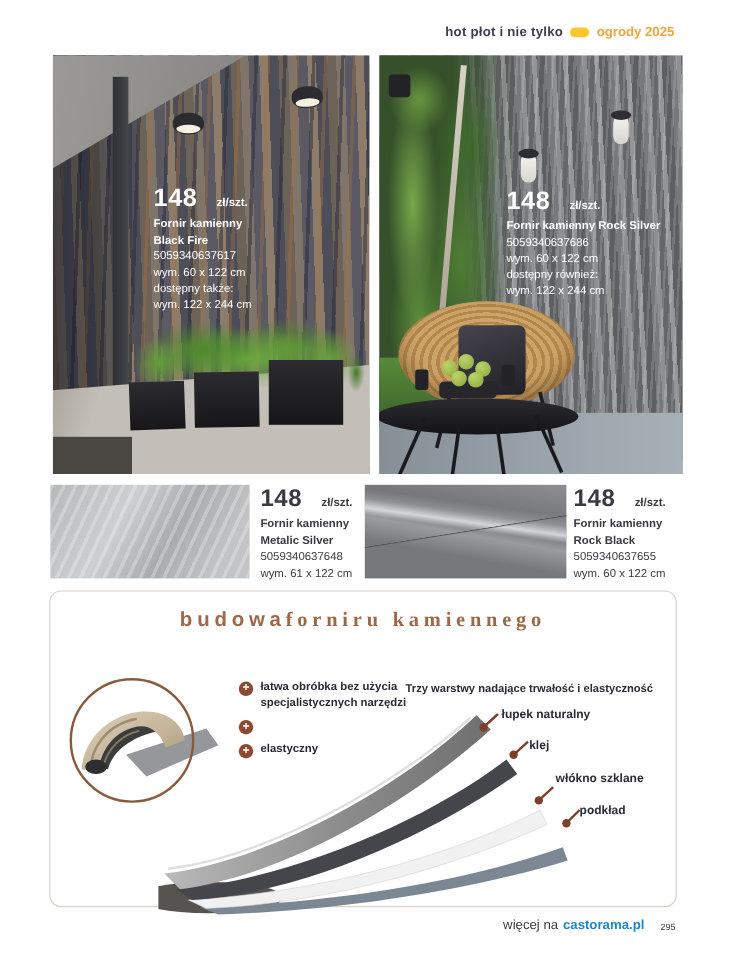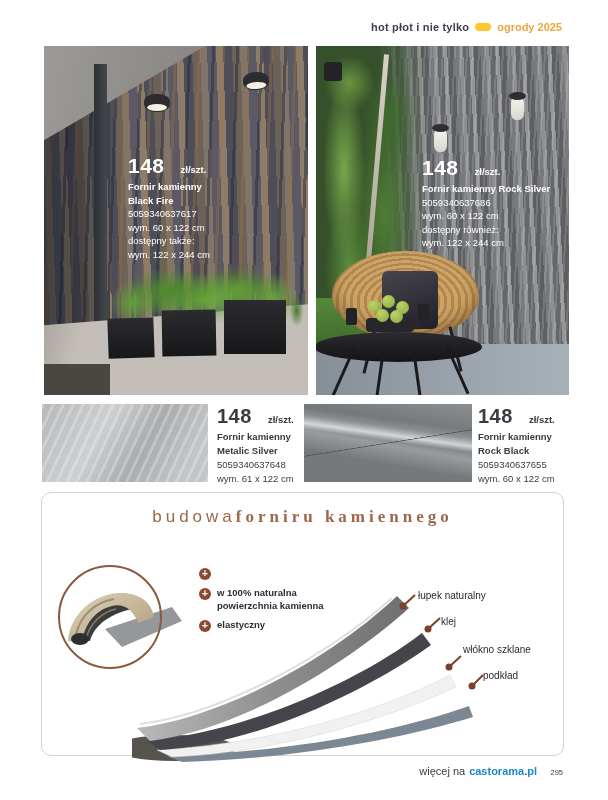--- a/index.html
+++ b/index.html
@@ -103,31 +103,31 @@
       linear-gradient(8deg, transparent 52%, rgba(228,230,232,.85) 58%, rgba(158,163,166,.6) 66%, transparent 74%),
       linear-gradient(10deg, #75797c 0 30%, #989c9f 48%, #6d7174 62%, #8b8f92 100%);}
   .strip-text{position:absolute;top:406px;color:#3a3a42;width:100px;}
   .stext1{left:217px;} .stext2{left:478px;}
   .strip-text .price{font-size:20px;color:#3a3a42;}
   .strip-text .pline{line-height:14px;}
 
   
   .box{position:absolute;left:41px;top:492px;width:521px;height:262px;border:1px solid #d8d2c8;border-radius:10px;background:#fff;}
   .box-title{margin-top:14px;text-align:center;font-size:17px;letter-spacing:4px;color:#9d6847;}
-  .t-light{font-weight:normal;}
+  .t-light{font-weight:bold;}
   .t-bold{font-weight:bold;font-family:Liberation Serif, serif;}
   .circle{position:absolute;left:16px;top:72px;width:100px;height:100px;border:2px solid #8a5a3e;border-radius:50%;}
   .roll-svg{position:absolute;left:8px;top:64px;}
   .features{position:absolute;left:157px;top:74px;width:152px;display:flex;flex-direction:column;gap:7px;}
   .feature{display:flex;gap:6px;}
   .plus{flex:0 0 12px;width:12px;height:12px;border-radius:50%;background:#8c4a33;color:#fff;font-size:10px;font-weight:bold;line-height:12px;text-align:center;margin-top:1px;}
   .ftext{font-size:9.5px;font-weight:bold;color:#2b2b35;line-height:12.5px;}
   .layers-heading{position:absolute;left:296px;top:76px;width:230px;font-size:9.3px;font-weight:bold;color:#2b2b35;}
   .layers-svg{position:absolute;left:90px;top:85px;}
-  .layer-label{position:absolute;font-size:10px;font-weight:normal;color:#2b2b35;white-space:nowrap;}
+  .layer-label{position:absolute;font-size:10px;font-weight:bold;color:#2b2b35;white-space:nowrap;}
   .lab0{left:376px;top:97px;} .lab1{left:399px;top:123px;} .lab2{left:421px;top:151px;} .lab3{left:441px;top:177px;}
 
   
   .footer{position:absolute;top:765px;right:71px;font-size:11px;color:#3a3a42;}
   .site{color:#1d87cc;font-weight:bold;margin-left:4px;text-decoration:none;cursor:pointer;}
   .page-num{position:absolute;top:768px;right:45px;font-size:7.5px;font-weight:normal;color:#3a3a42;}
 </style>
 </head>
 <body>
 
@@ -248,31 +248,32 @@
       <path d="M18,84 C20,58 42,38 68,36 C90,35 102,46 104,60 L88,66 C83,52 73,46 62,49 C45,53 34,68 32,86 Z" fill="url(#gBeige)"></path>
       <path d="M26,78 C30,58 46,45 64,42" stroke="#9b8c72" stroke-width="2" fill="none"></path>
       <path d="M36,82 C40,66 52,55 66,52" stroke="#8a7b62" stroke-width="1.5" fill="none"></path>
       <ellipse cx="30" cy="82" rx="9" ry="6" fill="#2e2e30"></ellipse>
     </svg>
     <div class="circle"></div>
 
     <div class="features">
       <div class="feature">
         <span class="plus">+</span>
+        <span class="ftext">łatwa obróbka bez użycia specjalistycznych narzędzi</span>
       </div>
       <div class="feature">
         <span class="plus">+</span>
-        <span class="ftext">w 100% naturalna powierzchnia kamienna</span>
       </div>
       <div class="feature">
         <span class="plus">+</span>
         <span class="ftext">elastyczny</span>
       </div>
     </div>
 
+    <div class="layers-heading">Trzy warstwy nadające trwałość i elastyczność</div>
 
     <svg class="layers-svg" width="440" height="190" viewBox="0 0 440 190">
       <defs>
         <linearGradient id="gStone" x1="0" y1="0" x2="1" y2="0">
           <stop offset="0" stop-color="#b9b9b9"></stop>
             <stop offset="0.5" stop-color="#8f8f8f"></stop>
             <stop offset="1" stop-color="#6f6f6f"></stop>
         </linearGradient>
       </defs>
       <ellipse cx="42" cy="170" rx="62" ry="13" fill="#57544f"></ellipse>

